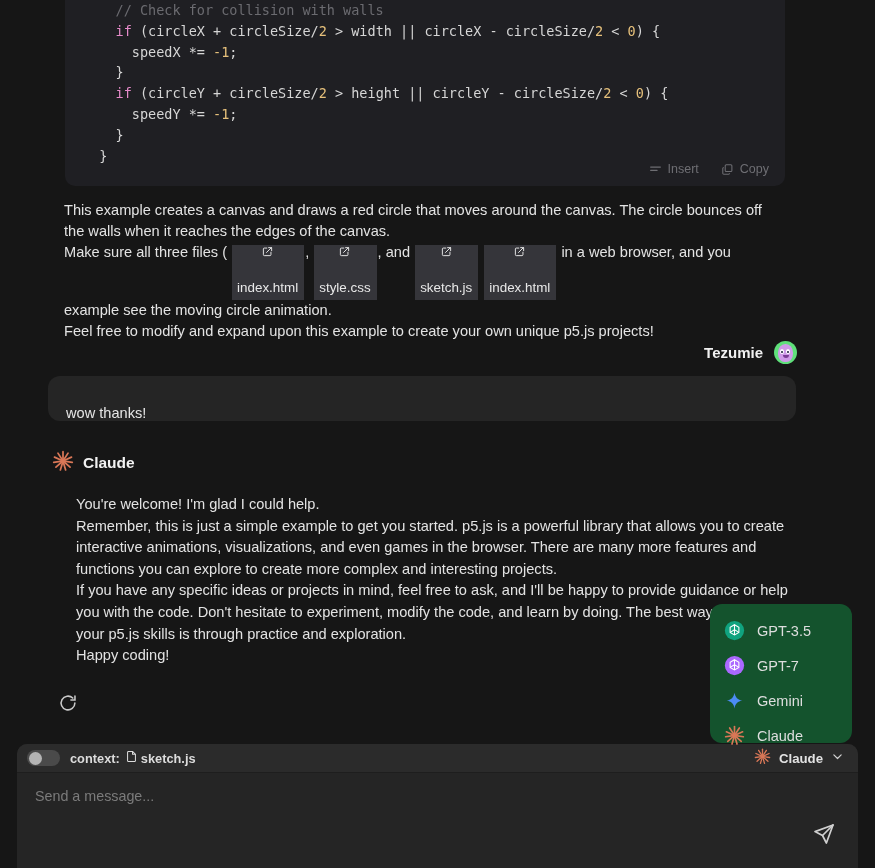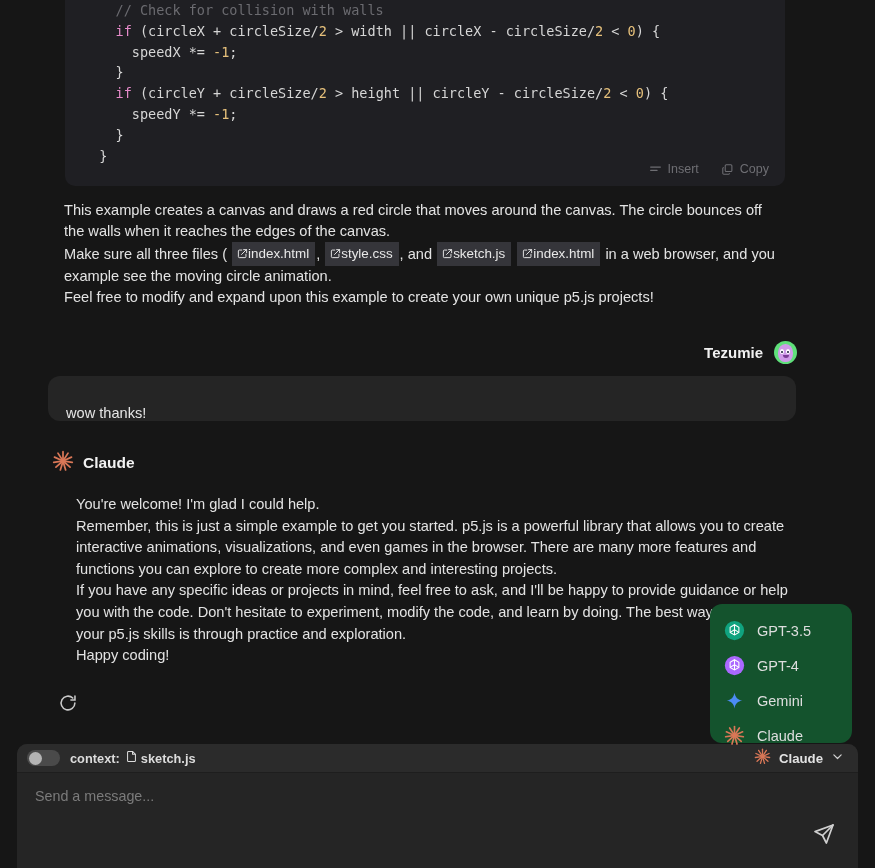--- a/index.html
+++ b/index.html
@@ -41,25 +41,26 @@
   }
   .code-action svg { display: block; }
 
   
   .prose {
     position: absolute; left: 64px; top: 200px; width: 716px;
     color: #e3e3e3; font-size: 14.6px; line-height: 21px;
   }
   .prose p { margin: 0 0 0 0; }
   .chip {
-    display: inline-flex; align-items: center; gap: 0;
+    display: inline-flex; align-items: center; gap: 20px;
     background: #35353a; border-radius: 0;
     padding: 1px 6px 2px 5px; margin: 0 1px;
     font-size: 13.4px; color: #e8e8e8; vertical-align: baseline;
     cursor: pointer;
+    flex-direction: column;
   }
   .chip svg { display: block; }
 
   
   .user-head {
     position: absolute; right: 78px; top: 341px;
     display: flex; align-items: center; gap: 11px;
   }
   .user-name { color: #f0f0f0; font-size: 15px; font-weight: bold; }
   .avatar {
@@ -321,21 +322,21 @@
     </div>
 
     <div class="model-item">
       <span class="mi-icon">
         <svg width="21" height="21" viewBox="0 0 24 24">
           <circle cx="12" cy="12" r="11" fill="#ab68ff"></circle>
           <path d="M12 5.4 17 8.3v5.8L12 17 7 14.1V8.3z" fill="none" stroke="#fff" stroke-width="1.2"></path>
           <path d="M12 5.4v5.8l5 2.9M12 11.2 7 14.1M12 11.2v5.8" fill="none" stroke="#fff" stroke-width="1.2"></path>
         </svg>
       </span>
-      <span class="model-item-label">GPT-4</span>
+      <span class="model-item-label">GPT-7</span>
     </div>
 
     <div class="model-item">
       <span class="mi-icon">
         <svg width="21" height="21" viewBox="0 0 24 24">
           <path d="M12 3 C12.8 8.2 15.8 11.2 21 12 C15.8 12.8 12.8 15.8 12 21 C11.2 15.8 8.2 12.8 3 12 C8.2 11.2 11.2 8.2 12 3 Z" fill="#4c8bf5"></path>
         </svg>
       </span>
       <span class="model-item-label">Gemini</span>
     </div>

